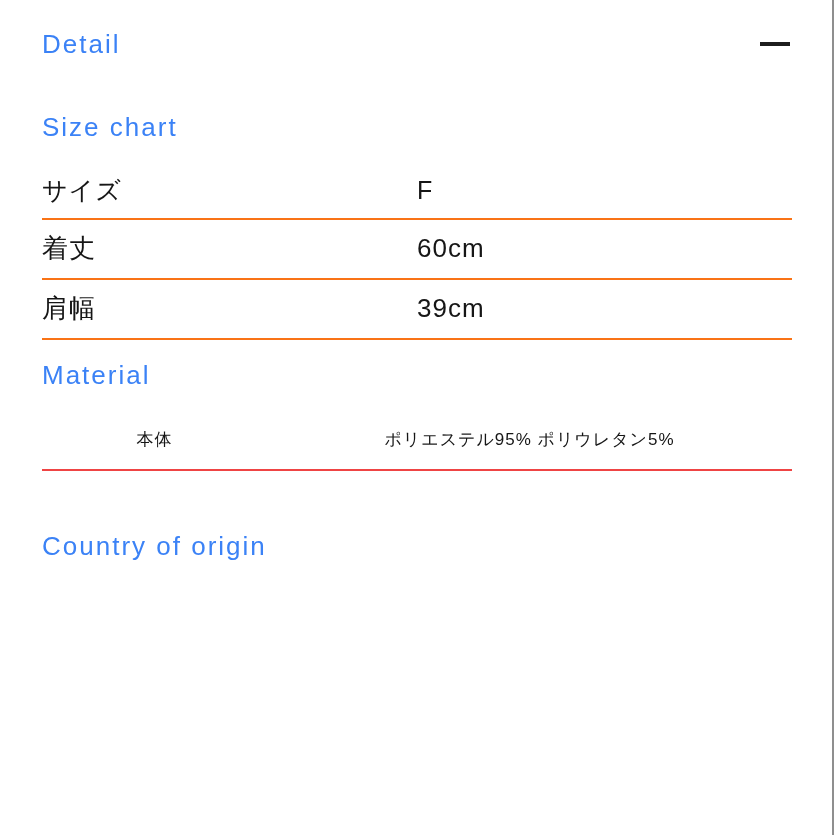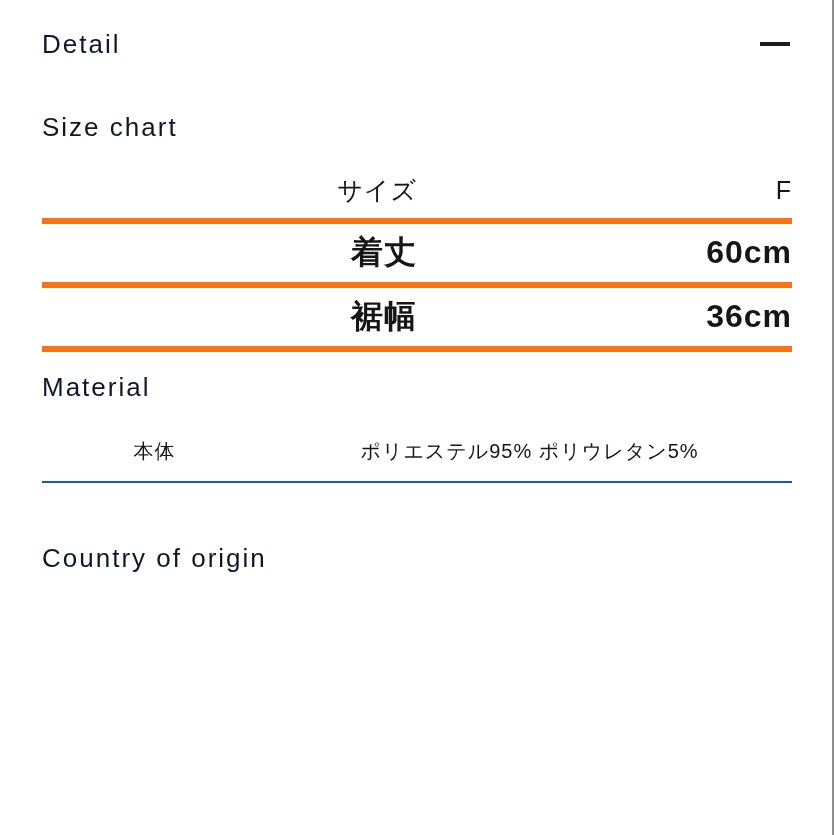--- a/index.html
+++ b/index.html
@@ -34,21 +34,21 @@
     align-items: center;
     justify-content: space-between;
     height: 28px;
     cursor: pointer;
   }
   .heading {
     font-size: 26px;
     line-height: 28px;
     font-weight: 400;
     letter-spacing: 2px;
-    color: #0f172a;
+    color: #3b82f6;
   }
   .minus-btn {
     background: none;
     border: none;
     padding: 8px 2px;
     cursor: pointer;
     line-height: 0;
   }
   .minus-bar {
     display: block;
@@ -60,51 +60,50 @@
   .size-chart-heading { margin-top: 55px; }
   table.size-table {
     width: 750px;
     border-collapse: collapse;
     table-layout: fixed;
     margin-top: 17px;
   }
   .size-table th,
   .size-table td {
     width: 50%;
-    text-align: right;
+    text-align: left;
     vertical-align: middle;
     font-weight: 400;
     letter-spacing: 1px;
-    border-bottom: 6px solid #f97316;
+    border-bottom: 2px solid #f97316;
     padding: 0;
   }
   .size-table thead th {
     height: 55px;
     font-size: 25px;
   }
   .size-table tbody td {
     height: 58px;
-    font-size: 32px;
-    font-weight: bold;
+    font-size: 26px;
   }
   
   .material-heading { }
   table.material-table {
     width: 750px;
     border-collapse: collapse;
     table-layout: fixed;
     margin-top: 13px;
   }
   .material-table td {
     text-align: center;
     vertical-align: middle;
-    font-size: 20px;
+    font-size: 17px;
     font-weight: 400;
     letter-spacing: 1px;
-    border-bottom: 2px solid #1d4ed8;
+    border-bottom: 2px solid #ef4444;
     padding: 0;
     height: 58px;
   }
   .material-table td.mat-label { width: 225px; }
   
   .origin-heading { margin-top: 61px; }
 </style>
 </head>
 <body>
 
@@ -125,22 +124,22 @@
         <th>サイズ</th>
         <th>F</th>
       </tr>
     </thead>
     <tbody>
       <tr>
         <td>着丈</td>
         <td>60cm</td>
       </tr>
       <tr>
-        <td>裾幅</td>
-        <td>36cm</td>
+        <td>肩幅</td>
+        <td>39cm</td>
       </tr>
     </tbody>
   </table>
 
   <h2 class="heading material-heading">Material</h2>
 
   <table class="material-table">
     <tbody>
       <tr>
         <td class="mat-label">本体</td>

